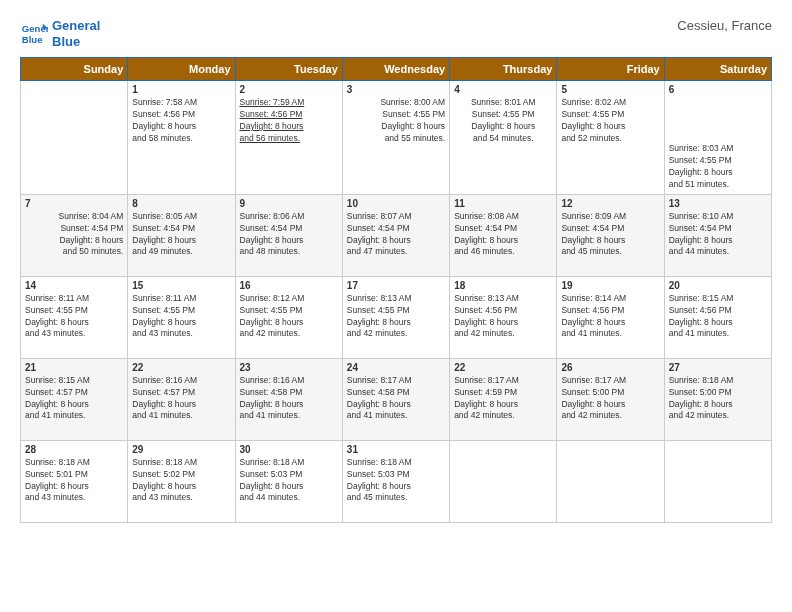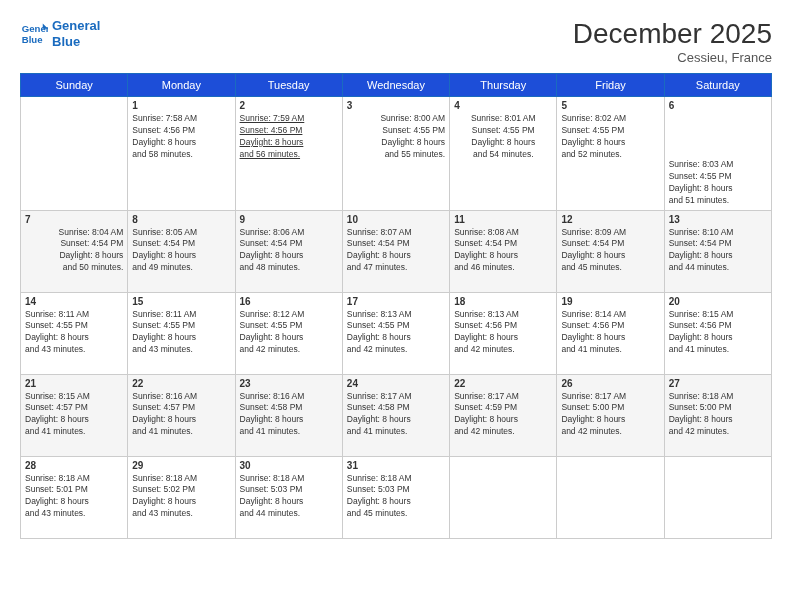--- a/index.html
+++ b/index.html
@@ -42,26 +42,26 @@
     .location {
       font-size: 13px;
       color: #555;
     }
     table {
       width: 100%;
       border-collapse: collapse;
       table-layout: fixed;
     }
     thead tr th {
-      background-color: #1d4ed8;
+      background-color: #a16207;
       color: #fff;
       font-size: 11px;
-      font-weight: normal;
+      font-weight: bold;
       padding: 5px 4px;
-      text-align: center;
+      text-align: right;
       border: 1px solid #1a6bbf;
     }
     tbody tr td {
       border: 1px solid #ccc;
       vertical-align: top;
       padding: 3px 4px;
       font-size: 9px;
       color: #333;
       height: 82px;
     }
@@ -93,21 +93,20 @@
         <text x="2" y="14" font-size="11" font-weight="bold" fill="#1a6bbf" font-family="Arial">General</text>
         <text x="2" y="26" font-size="11" font-weight="bold" fill="#1a6bbf" font-family="Arial">Blue</text>
         <polygon points="26,4 32,10 26,10" fill="#1a6bbf"></polygon>
       </svg>
       <div style="display:flex;flex-direction:column;line-height:1.2;">
         <span style="font-size:13px;font-weight:bold;color:#1a6bbf;">General</span>
         <span style="font-size:13px;font-weight:bold;color:#1a6bbf;">Blue</span>
       </div>
     </div>
     <div class="title-block">
-      <div class="month-title">December 2025</div>
       <div class="location">Cessieu, France</div>
     </div>
   </div>
 
   <table>
     <thead>
       <tr>
       <th>Sunday</th>
           <th>Monday</th>
           <th>Tuesday</th>

